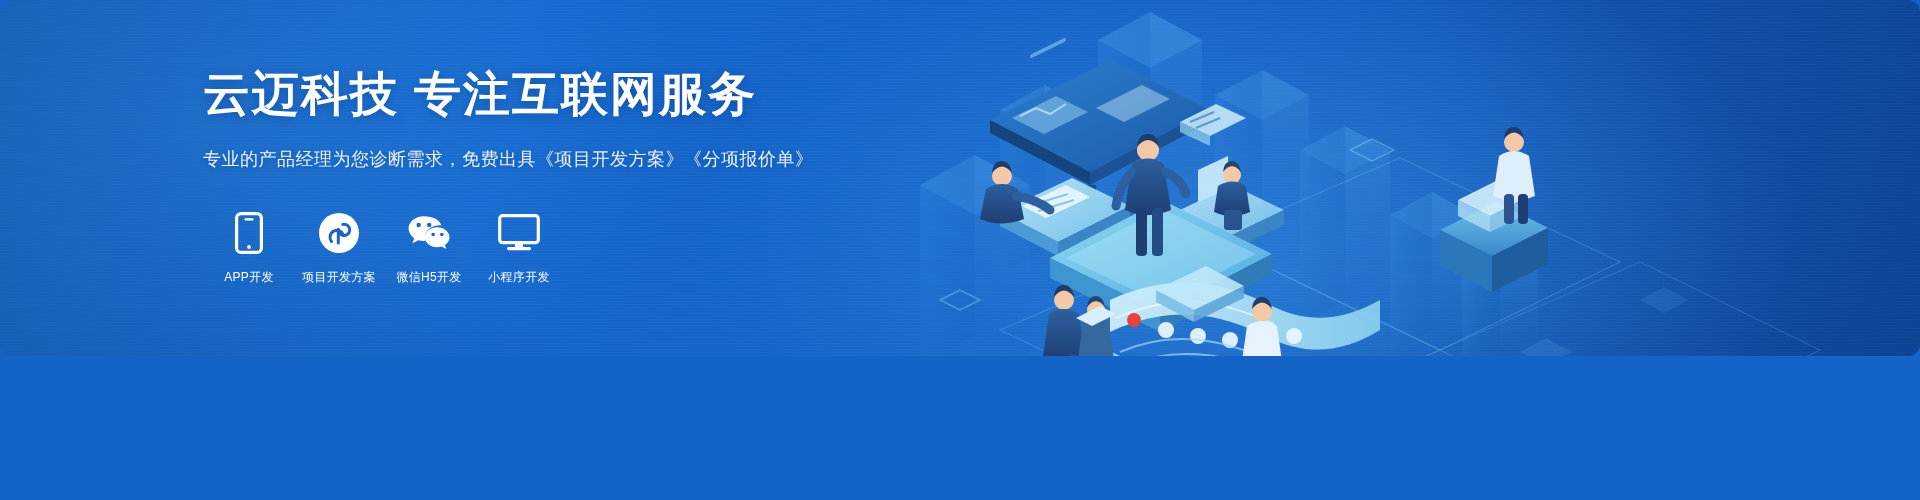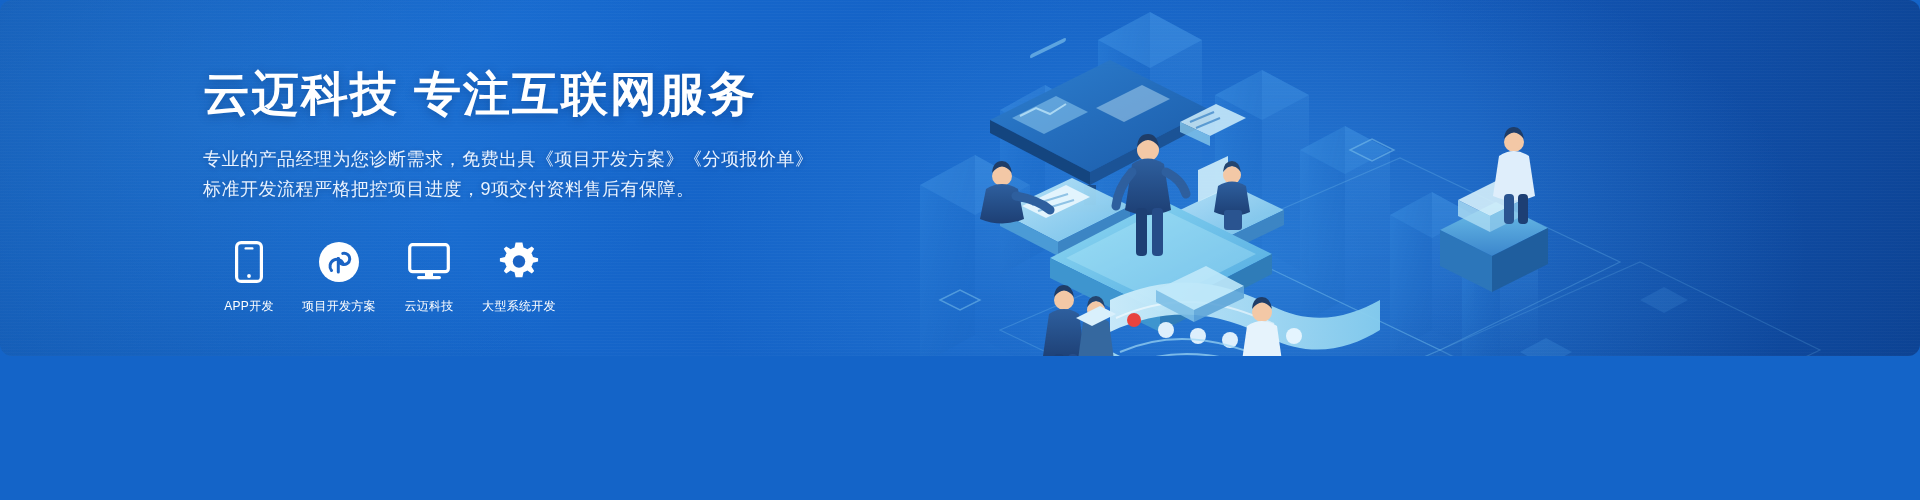--- a/index.html
+++ b/index.html
@@ -332,21 +332,20 @@
 
   <div class="texture"></div>
   <div class="vignette"></div>
 
   <div class="content">
 
     <h1 class="headline">云迈科技 专注互联网服务</h1>
 
     <div class="subtitle">
       <div class="sub-line">专业的产品经理为您诊断需求，免费出具《项目开发方案》《分项报价单》</div>
-      <div class="sub-line">标准开发流程严格把控项目进度，9项交付资料售后有保障。</div>
     </div>
 
     <div class="services">
 
       <div class="service">
         <span class="svc-icon">
           <svg width="28" height="42" viewBox="0 0 28 42" xmlns="http://www.w3.org/2000/svg">
             <rect x="1.6" y="1.6" width="24.8" height="38.8" rx="4.5" fill="none" stroke="#ffffff" stroke-width="3.2"></rect>
             <rect x="9.5" y="6.2" width="9" height="2.4" rx="1.2" fill="#ffffff"></rect>
             <circle cx="14" cy="35" r="1.9" fill="#ffffff"></circle>
@@ -361,45 +360,47 @@
             <circle cx="21" cy="21" r="20" fill="#ffffff"></circle>
             <path d="M13.5 29.5 c-2.6 -3.2 -1.8 -8.2 2.2 -10.3 c3.6 -1.9 7.6 -0.4 9.1 2.6" fill="none" stroke="#1b63c4" stroke-width="3" stroke-linecap="round"></path>
             <path d="M24.8 12.4 c3.9 -0.8 7.2 2.1 6.9 5.9 c-0.3 3.6 -3.8 6 -7.3 5.1
                      c-2.8 -0.7 -4.4 -3.2 -4.1 -5.8" fill="none" stroke="#1b63c4" stroke-width="3" stroke-linecap="round"></path>
             <path d="M20.3 17.6 l0 13.4" fill="none" stroke="#1b63c4" stroke-width="3" stroke-linecap="round"></path>
           </svg>
         </span>
         <span class="svc-label">项目开发方案</span>
       </div>
 
+      <div class="service">
+        <span class="svc-icon">
+          <svg width="46" height="40" viewBox="0 0 46 40" xmlns="http://www.w3.org/2000/svg">
+            <path d="M17.6 2.4 C8.6 2.4 1.6 8.3 1.6 15.4 c0 4 2.3 7.6 5.9 10 l-1.7 5.2
+                     l6 -3.1 c1.8 0.5 3.7 0.8 5.8 0.8 c0.6 0 1.2 0 1.8 -0.1
+                     c-0.4 -1.2 -0.6 -2.4 -0.6 -3.7 c0 -7 6.9 -12.6 15.4 -12.6
+                     c0.6 0 1.2 0 1.8 0.1 C34.6 6.3 27 2.4 17.6 2.4 Z" fill="#ffffff"></path>
+            <circle cx="12.2" cy="11.6" r="2.3" fill="#1b63c4"></circle>
+            <circle cx="23.2" cy="11.6" r="2.3" fill="#1b63c4"></circle>
+            <path d="M44.4 24.4 c0 -5.8 -5.8 -10.5 -12.9 -10.5 c-7.1 0 -12.9 4.7 -12.9 10.5
+                     c0 5.8 5.8 10.5 12.9 10.5 c1.6 0 3.2 -0.2 4.6 -0.7 l5 2.6 l-1.4 -4.3
+                     c2.8 -1.9 4.7 -4.8 4.7 -8.1 Z" fill="#ffffff"></path>
+            <circle cx="27.4" cy="21.6" r="1.9" fill="#1b63c4"></circle>
+            <circle cx="36.4" cy="21.6" r="1.9" fill="#1b63c4"></circle>
+          </svg>
+        </span>
+        <span class="svc-label">微信H5开发</span>
+      </div>
 
       <div class="service">
         <span class="svc-icon">
           <svg width="42" height="38" viewBox="0 0 42 38" xmlns="http://www.w3.org/2000/svg">
             <rect x="1.7" y="1.7" width="38.6" height="27" rx="3" fill="none" stroke="#ffffff" stroke-width="3.2"></rect>
             <rect x="17" y="29" width="8" height="4.4" fill="#ffffff"></rect>
             <rect x="9" y="33" width="24" height="3.2" rx="1.6" fill="#ffffff"></rect>
           </svg>
         </span>
-        <span class="svc-label">云迈科技</span>
+        <span class="svc-label">小程序开发</span>
       </div>
 
-      <div class="service">
-        <span class="svc-icon">
-          <svg width="42" height="42" viewBox="0 0 42 42" xmlns="http://www.w3.org/2000/svg">
-            <path d="M21 1.5 l3.4 0 l1.1 5.1 a14.6 14.6 0 0 1 3.9 1.6 l4.4 -2.8 l2.4 2.4
-                     l-2.8 4.4 a14.6 14.6 0 0 1 1.6 3.9 l5.1 1.1 l0 3.4 l-5.1 1.1
-                     a14.6 14.6 0 0 1 -1.6 3.9 l2.8 4.4 l-2.4 2.4 l-4.4 -2.8
-                     a14.6 14.6 0 0 1 -3.9 1.6 l-1.1 5.1 l-3.4 0 l-3.4 0 l-1.1 -5.1
-                     a14.6 14.6 0 0 1 -3.9 -1.6 l-4.4 2.8 l-2.4 -2.4 l2.8 -4.4
-                     a14.6 14.6 0 0 1 -1.6 -3.9 l-5.1 -1.1 l0 -3.4 l5.1 -1.1
-                     a14.6 14.6 0 0 1 1.6 -3.9 l-2.8 -4.4 l2.4 -2.4 l4.4 2.8
-                     a14.6 14.6 0 0 1 3.9 -1.6 l1.1 -5.1 Z" fill="#ffffff"></path>
-            <circle cx="21" cy="20.5" r="6.2" fill="#1b63c4"></circle>
-          </svg>
-        </span>
-        <span class="svc-label">大型系统开发</span>
-      </div>
 
     </div>
   </div>
 
 </div>
 
 </body></html>

